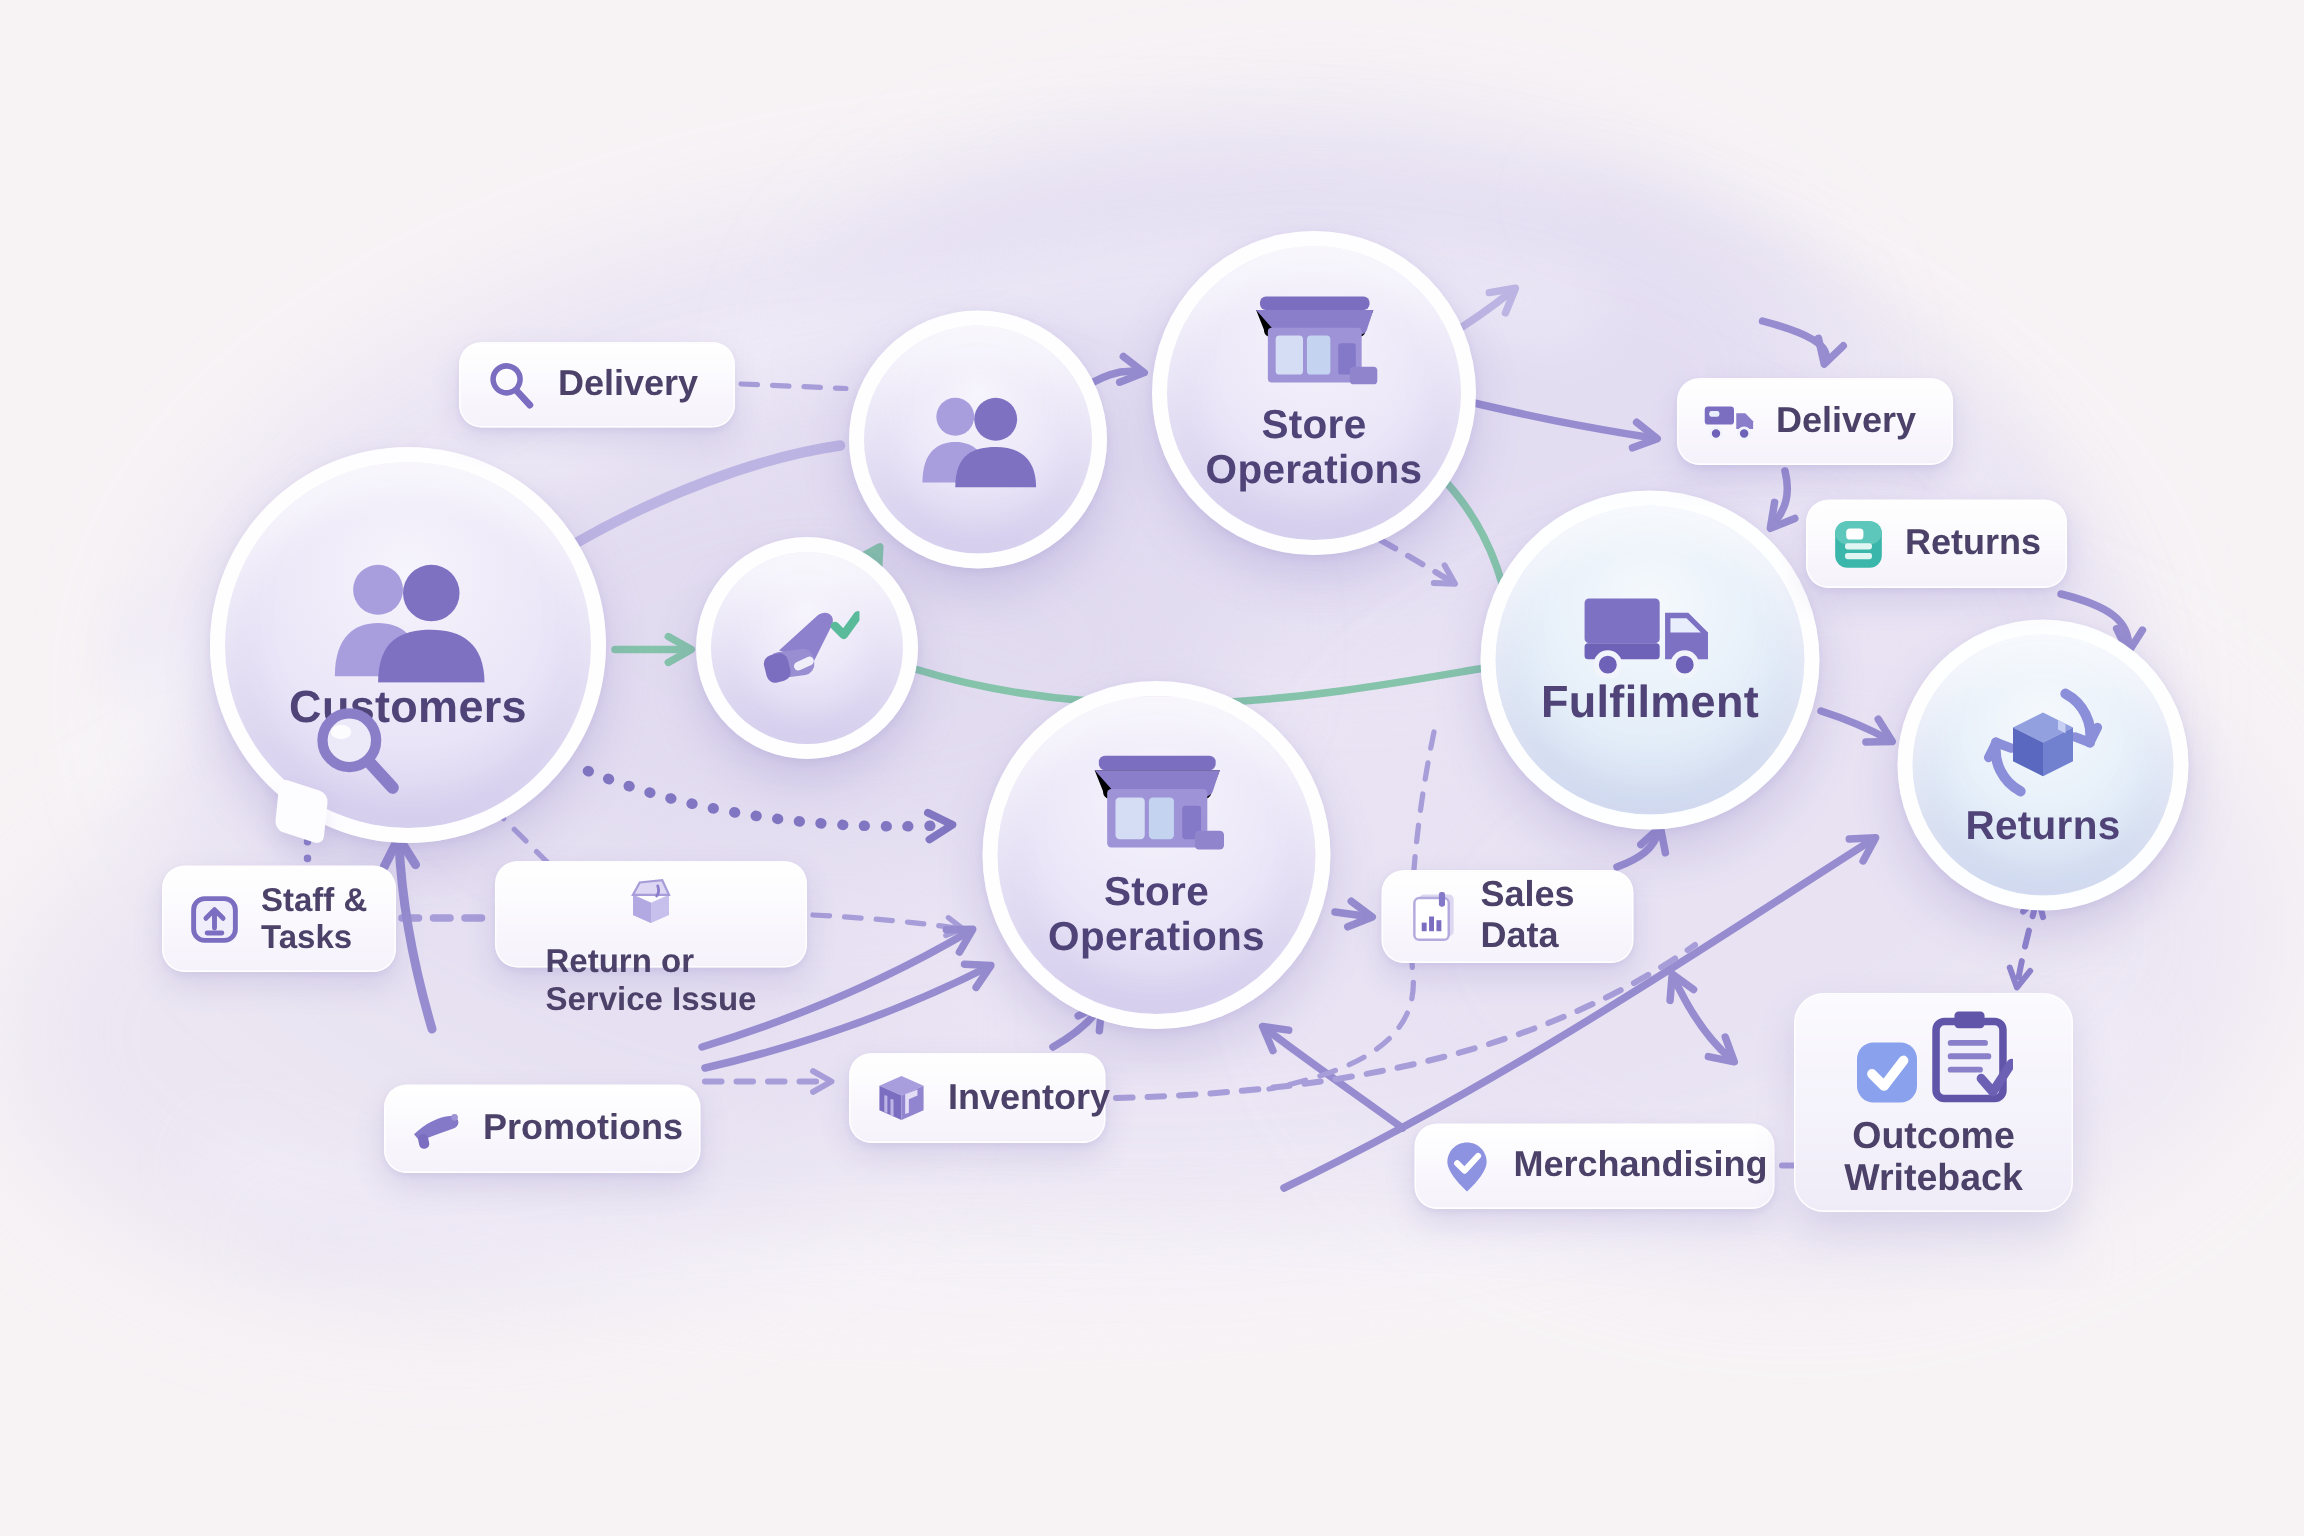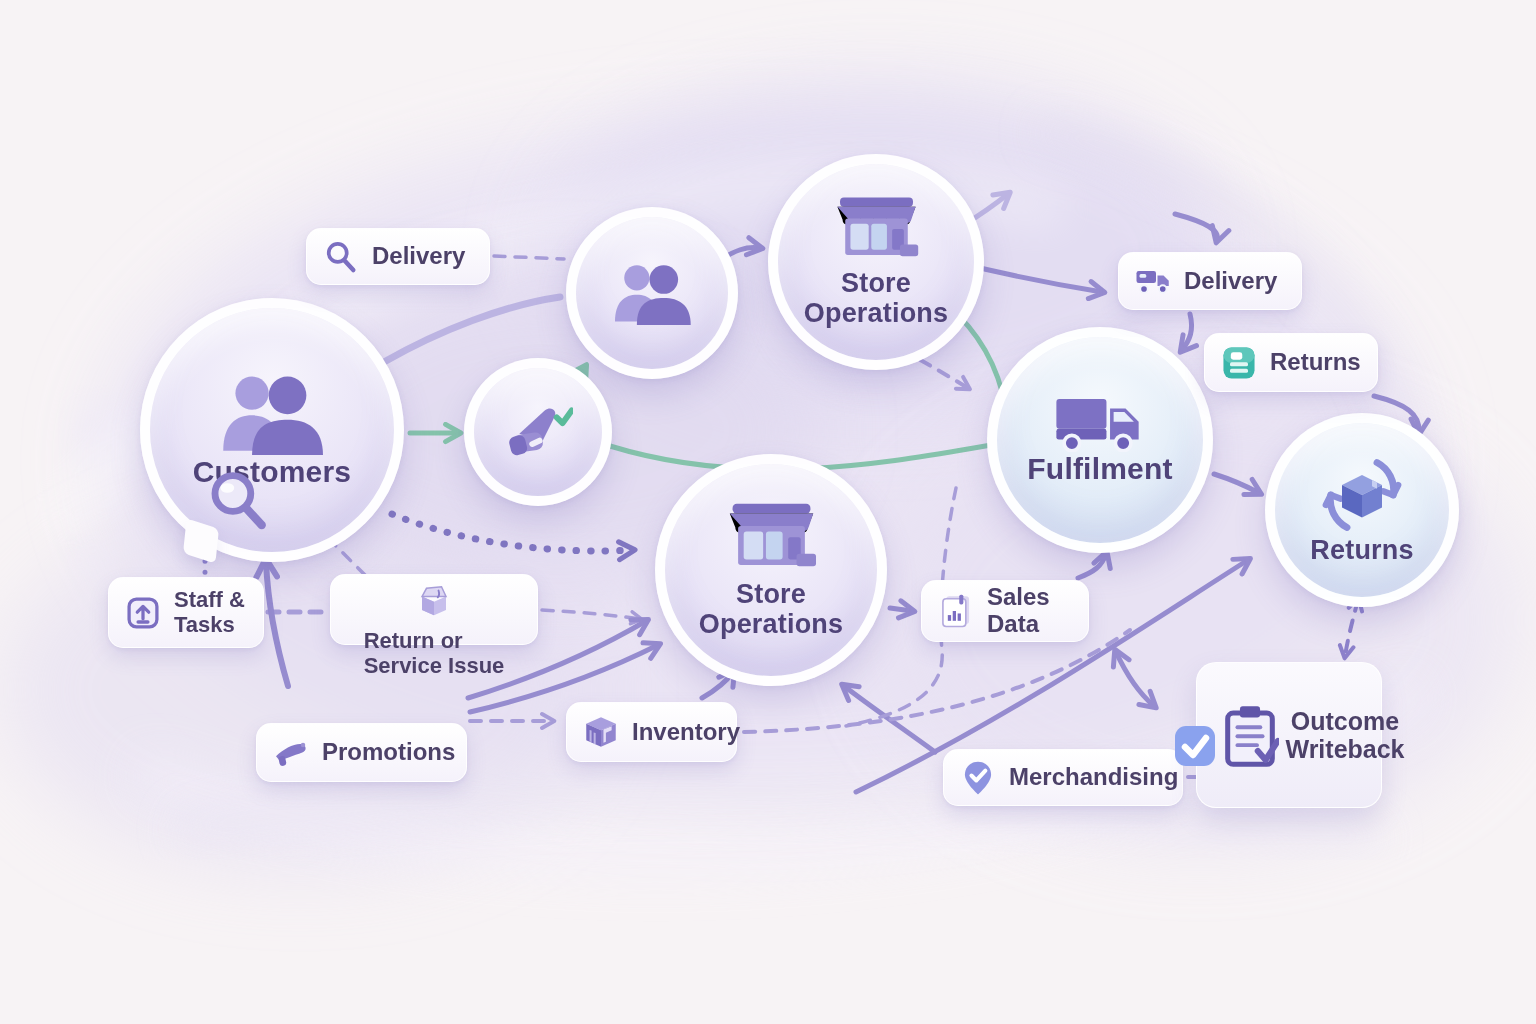--- a/index.html
+++ b/index.html
@@ -19,21 +19,21 @@
 
   .pill{position:absolute;display:flex;align-items:center;gap:13px;box-sizing:border-box;
     padding:8px 16px;border-radius:15px;
     background:linear-gradient(180deg,#ffffff 0%,#f5f2fb 100%);
     border:1px solid rgba(255,255,255,.9);
     box-shadow:0 9px 20px rgba(108,95,180,.16), 0 2px 4px rgba(108,95,180,.08);}
   .pill-label{color:#4c4168;font-weight:600;font-size:24px;line-height:1.12;white-space:pre-line;}
   .pill-label.two-line{font-size:22px;}
   .pill-icon{line-height:0;flex:0 0 auto;}
 
-  .card{position:absolute;display:flex;align-items:center;justify-content:center;gap:6px;
+  .card{position:absolute;display:flex;flex-direction:column;align-items:center;justify-content:center;gap:6px;
     box-sizing:border-box;border-radius:20px;
     background:linear-gradient(180deg,#fbfafe 0%,#efecf8 100%);
     border:1px solid rgba(255,255,255,.9);
     box-shadow:0 12px 26px rgba(108,95,180,.18);}
   .card-icons{display:flex;align-items:flex-end;gap:4px;line-height:0;margin-top:2px;}
   .card-label{color:#4c4168;font-weight:700;font-size:25px;line-height:1.14;text-align:center;white-space:pre-line;}
 
   .bubble-tail{position:absolute;width:34px;height:34px;background:#fdfcfe;
     transform:rotate(18deg) skew(12deg);border-radius:6px;
     box-shadow:0 8px 14px rgba(110,96,180,.12);}

